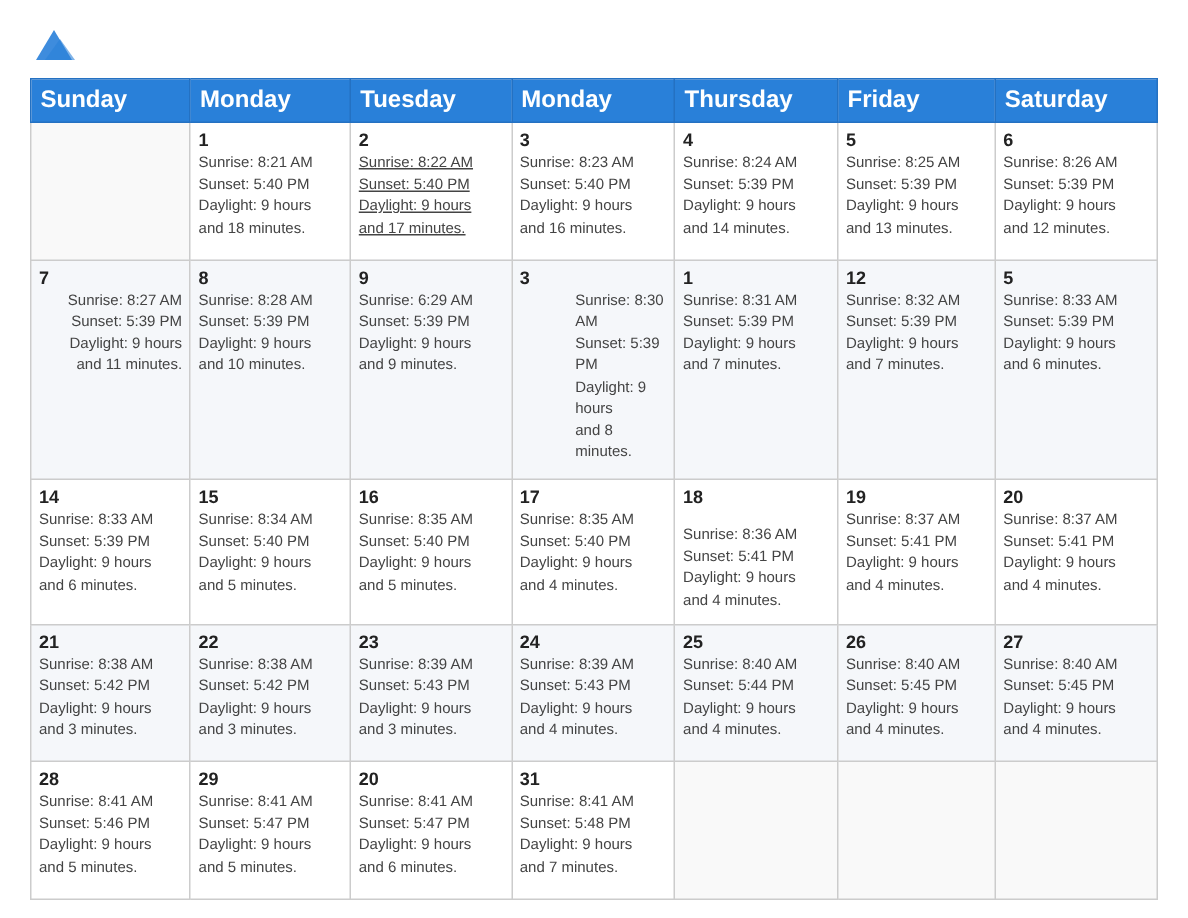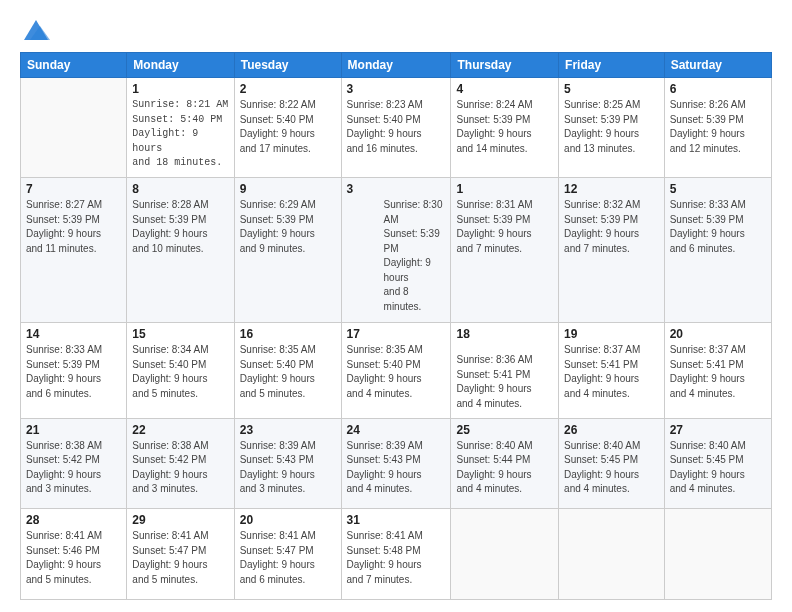--- a/index.html
+++ b/index.html
@@ -63,21 +63,21 @@
       width: 100%;
       border-collapse: collapse;
       flex: 1;
       font-size: 10.5px;
     }
     .calendar thead tr th {
       background: #2980d9;
       color: #fff;
       text-align: left;
       padding: 5px 6px;
-      font-size: 12px;
+      font-size: 16px;
       font-weight: bold;
       border: 1px solid #2471c2;
     }
     .calendar tbody tr td {
       border: 1px solid #ccc;
       vertical-align: top;
       padding: 4px 5px;
       height: 88px;
       width: 113px;
       color: #333;
@@ -135,28 +135,28 @@
           <th>Thursday</th>
           <th>Friday</th>
           <th>Saturday</th>
         </tr>
     </thead>
     <tbody id="calendar-body">
     <tr>
           <td class="empty-cell"></td>
           <td>
             <span class="day-number">1</span>
-            <div class="day-info" style="white-space: pre-line; font-family: Liberation Mono, monospace;">Sunrise: 8:21 AM
+            <div class="day-info" style="white-space: pre-line;">Sunrise: 8:21 AM
 Sunset: 5:40 PM
 Daylight: 9 hours
 and 18 minutes.</div>
           </td>
           <td>
             <span class="day-number">2</span>
-            <div class="day-info" style="white-space: pre-line;">Sunrise: 8:22 AM
+            <div class="day-info" style="white-space: pre-line; text-decoration: underline;">Sunrise: 8:22 AM
 Sunset: 5:40 PM
 Daylight: 9 hours
 and 17 minutes.</div>
           </td>
           <td>
             <span class="day-number">3</span>
             <div class="day-info" style="white-space: pre-line;">Sunrise: 8:23 AM
 Sunset: 5:40 PM
 Daylight: 9 hours
 and 16 minutes.</div>
@@ -179,21 +179,21 @@
             <span class="day-number">6</span>
             <div class="day-info" style="white-space: pre-line;">Sunrise: 8:26 AM
 Sunset: 5:39 PM
 Daylight: 9 hours
 and 12 minutes.</div>
           </td>
         </tr>
         <tr>
           <td>
             <span class="day-number">7</span>
-            <div class="day-info" style="white-space: pre-line;">Sunrise: 8:27 AM
+            <div class="day-info" style="white-space: pre-line; text-align: right;">Sunrise: 8:27 AM
 Sunset: 5:39 PM
 Daylight: 9 hours
 and 11 minutes.</div>
           </td>
           <td>
             <span class="day-number">8</span>
             <div class="day-info" style="white-space: pre-line;">Sunrise: 8:28 AM
 Sunset: 5:39 PM
 Daylight: 9 hours
 and 10 minutes.</div>

